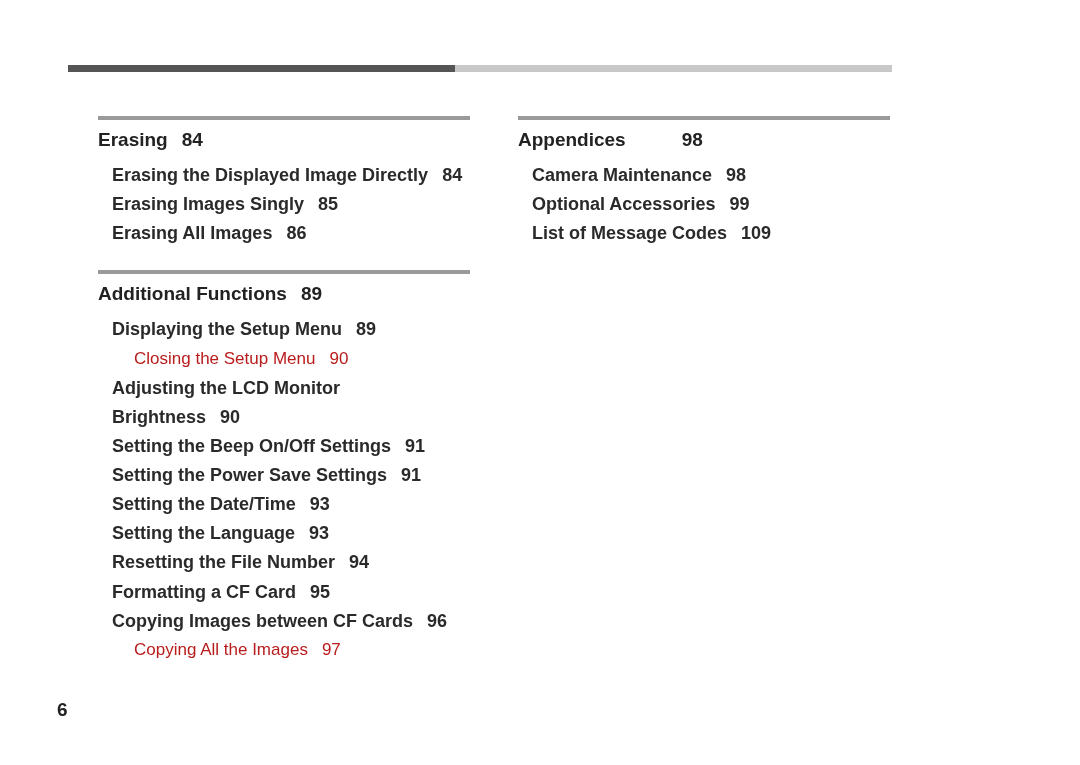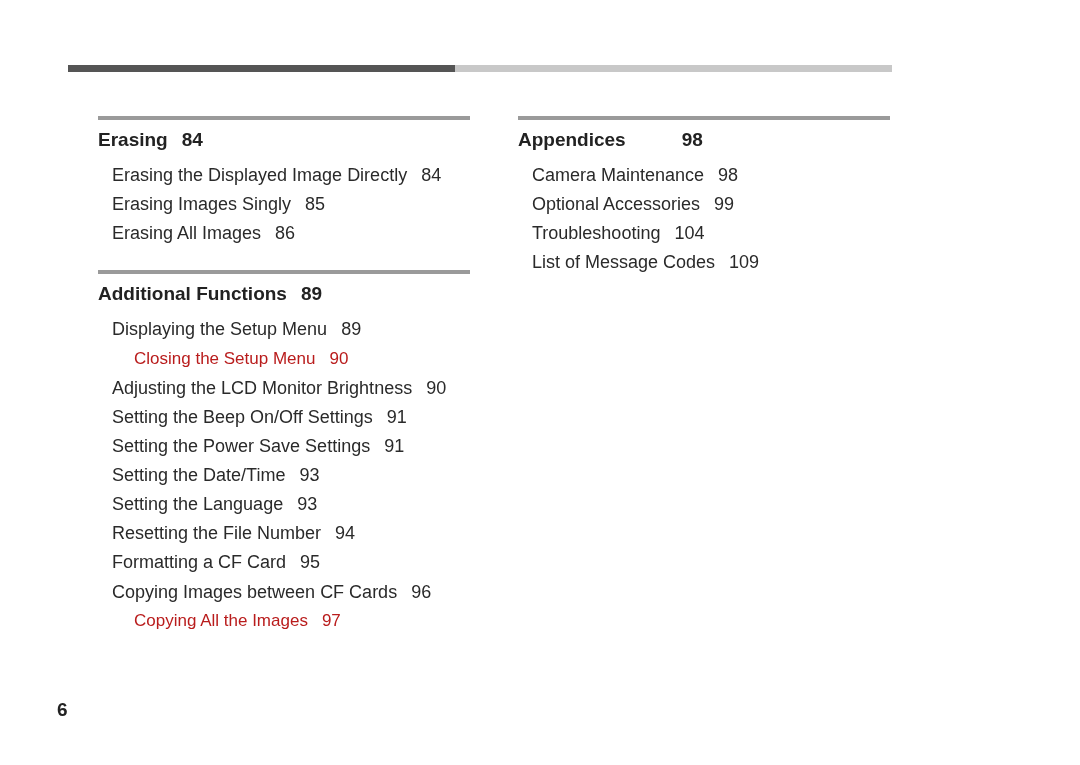--- a/index.html
+++ b/index.html
@@ -64,21 +64,21 @@
     font-weight: 700;
     margin-left: 14px;
   }
   .sec-head .pg.wide {
     margin-left: 56px;
   }
   .entry {
     font-size: 18px;
     line-height: 1.62;
     color: #2a2a2a;
-    font-weight: 400;
+    font-weight: 700;
     padding-left: 14px;
   }
   .entry .ttl {
   }
   .entry .pg {
     margin-left: 14px;
   }
   .subentry {
     font-size: 17px;
     line-height: 1.7;
@@ -132,20 +132,19 @@
           <div class="entry"><span class="ttl">Copying Images between CF Cards</span><span class="pg">96</span></div>
           <div class="subentry"><span class="ttl">Copying All the Images</span><span class="pg">97</span></div>
         </div>
       </div>
     <div class="col" id="col-right">
         <div class="section">
           <div class="sec-rule"></div>
           <div class="sec-head"><span>Appendices</span><span class="pg wide">98</span></div>
           <div class="entry"><span class="ttl">Camera Maintenance</span><span class="pg">98</span></div>
           <div class="entry"><span class="ttl">Optional Accessories</span><span class="pg">99</span></div>
-          <div class="entry"><span class="ttl">Troubleshooting</span><span class="pg">104</span></div>
           <div class="entry"><span class="ttl">List of Message Codes</span><span class="pg">109</span></div>
         </div>
       </div>
   </div>
 
   <div class="page-number">6</div>
 </div>
 
 </body></html>

